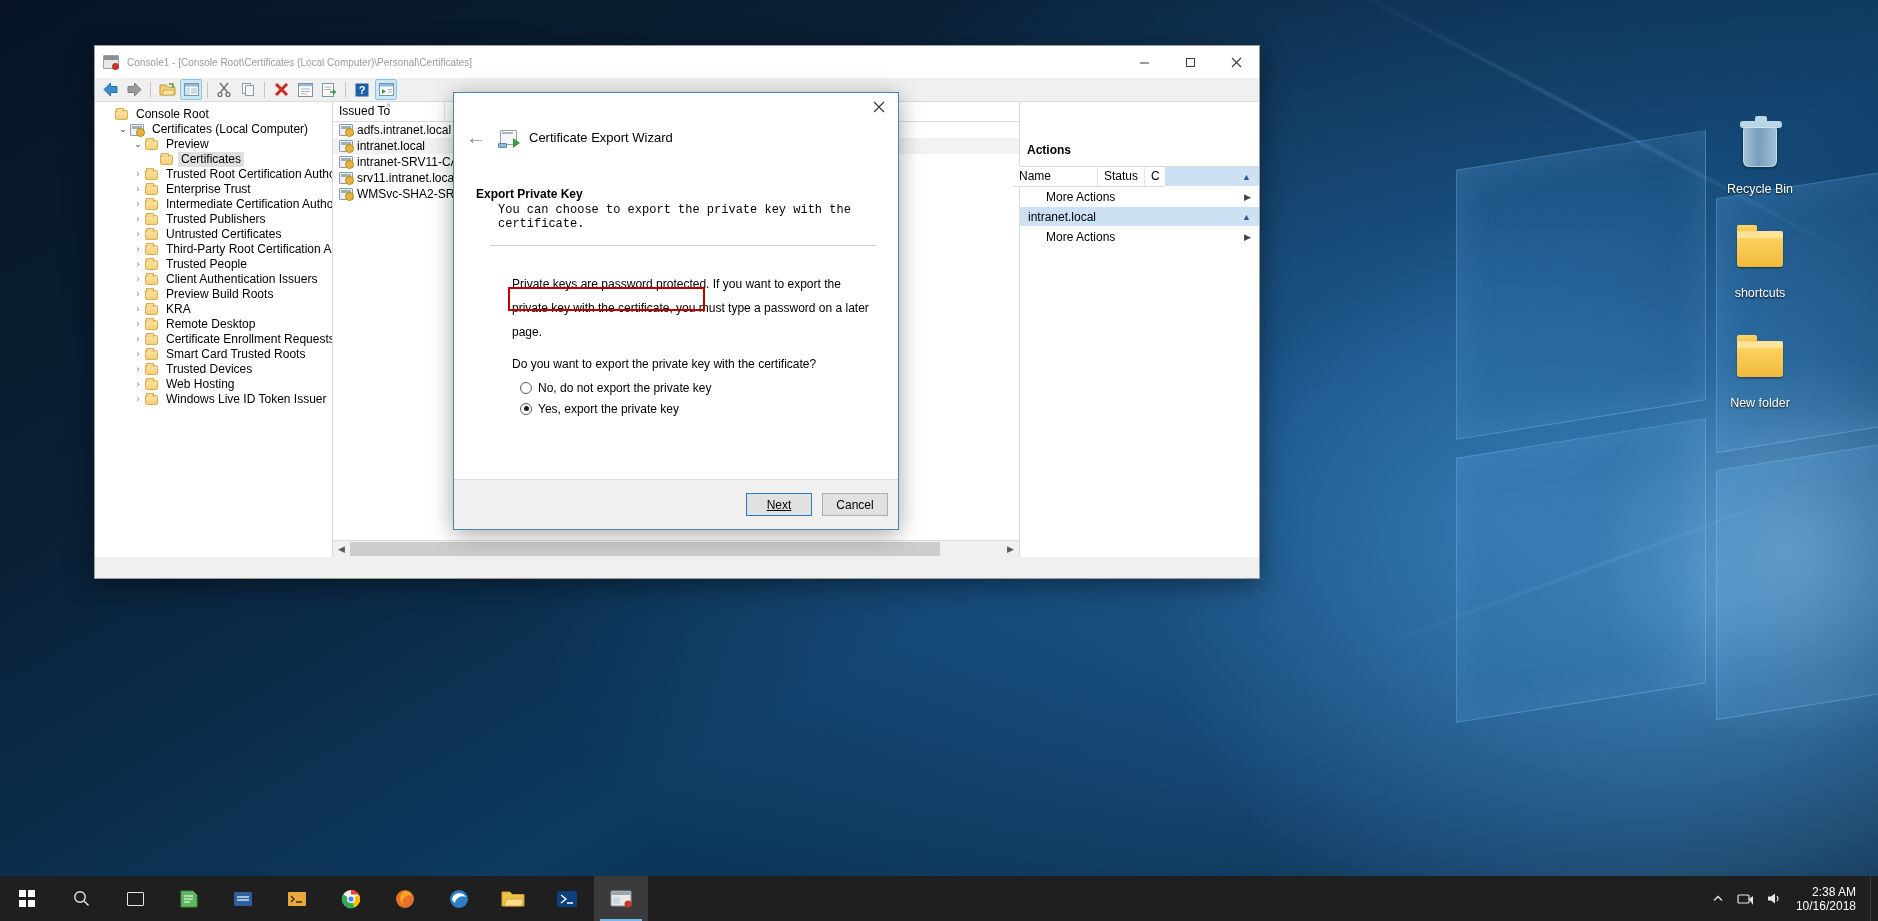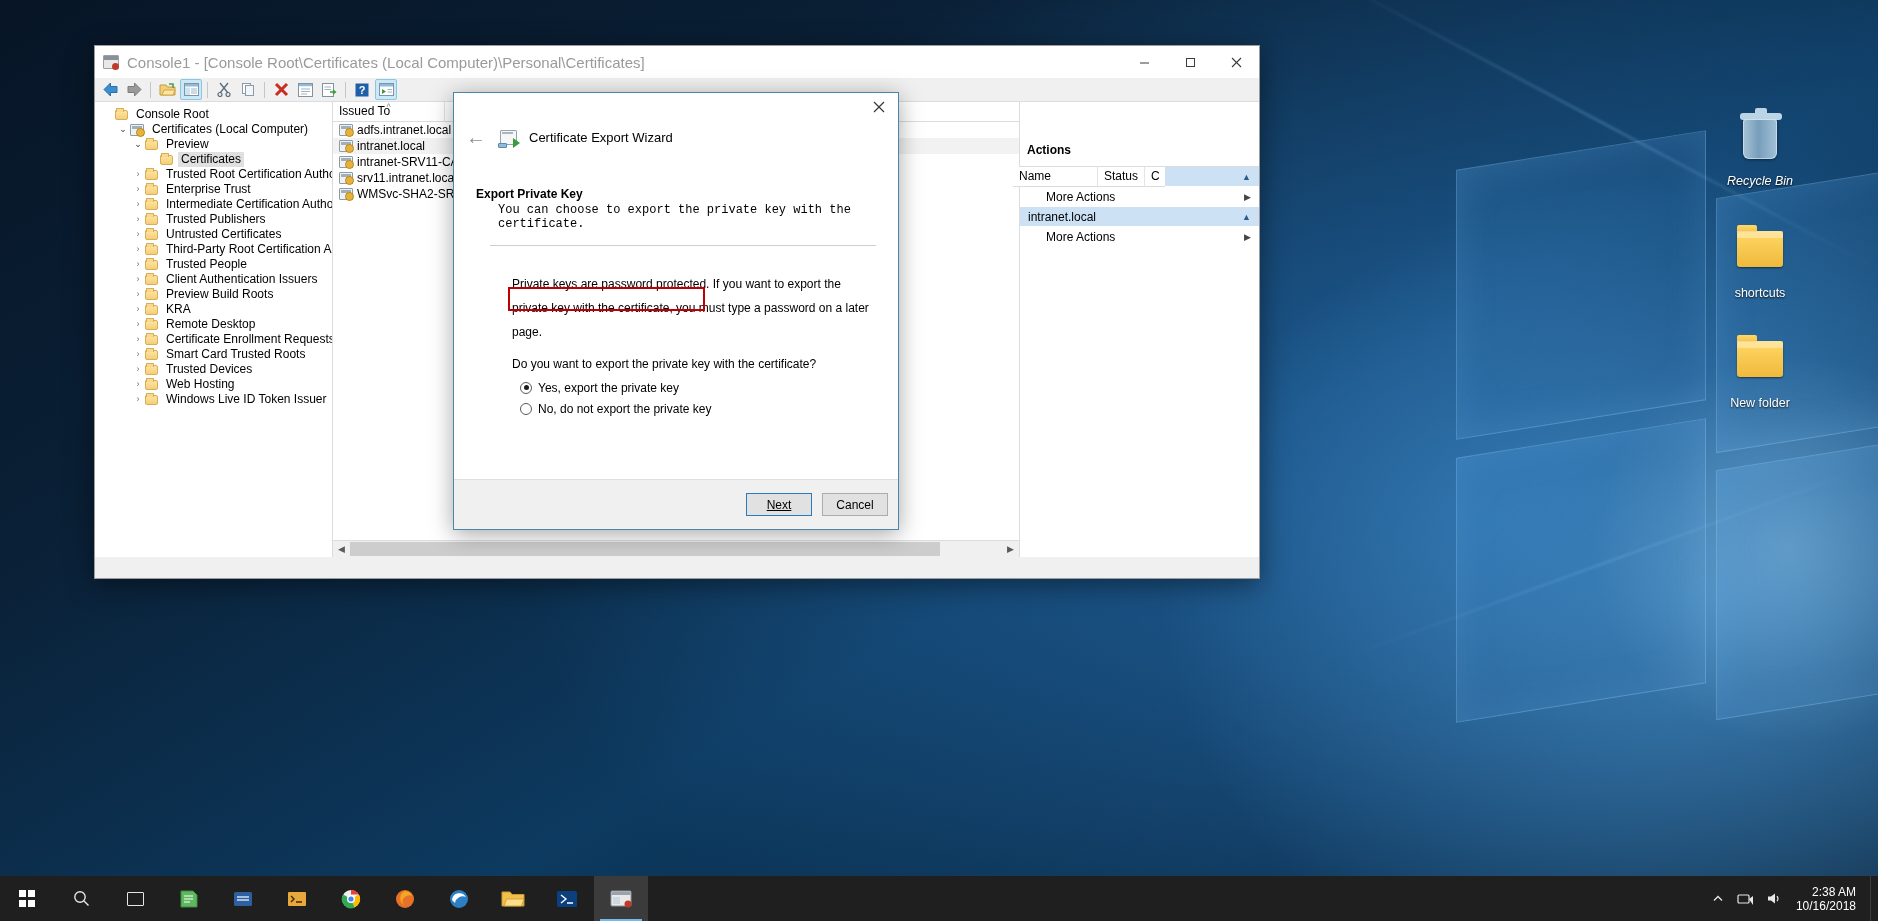--- a/index.html
+++ b/index.html
@@ -84,21 +84,21 @@
     height:32px; background:#ffffff; display:flex; align-items:center;
     padding-left:8px; position:relative;
   }
   .mmc-icon-sm {
     width:16px; height:14px; position:relative; flex:0 0 auto; margin-right:8px;
   }
   .mmc-icon-sm .body{position:absolute;inset:0;background:#e8e8e8;border:1px solid #9aa0a6;border-radius:1px;}
   .mmc-icon-sm .bar{position:absolute;left:1px;right:1px;top:1px;height:4px;background:#8a9099;}
   .mmc-icon-sm .dot{position:absolute;right:0px;bottom:-1px;width:7px;height:7px;border-radius:50%;background:#c0392b;}
   #mmc-title-text {
-    color:#9a9a9a; font-size:15px; white-space:nowrap;text-align:right;
+    color:#9a9a9a; font-size:10px; white-space:nowrap;text-align:right;
   }
   .win-btns { position:absolute; right:0; top:0; height:32px; display:flex; }
   .win-btn {
     width:46px; height:32px; display:flex; align-items:center; justify-content:center;
     color:#3b3b3b; font-size:12px;
   }
   .win-btn svg { display:block; }
 
   #mmc-menubar {
     height:23px; background:#f0f0f0; display:flex; align-items:center;
@@ -280,21 +280,21 @@
 <div id="desktop">
   <div class="win-logo-pane" style="left:1456px; top:150px; width:250px; height:270px; transform:skewY(-9deg);"></div>
   <div class="win-logo-pane" style="left:1716px; top:180px; width:230px; height:255px; transform:skewY(-9deg);"></div>
   <div class="win-logo-pane" style="left:1456px; top:438px; width:250px; height:265px; transform:skewY(-9deg);"></div>
   <div class="win-logo-pane" style="left:1716px; top:452px; width:230px; height:250px; transform:skewY(-9deg);"></div>
   <div class="glow" style="left:1580px; top:360px; width:420px; height:380px;"></div>
   <div class="ray" style="left:1290px; top:120px; width:620px; height:3px; transform:rotate(28deg);"></div>
   <div class="ray" style="left:1330px; top:560px; width:560px; height:2px; transform:rotate(-20deg);"></div>
 </div>
 
-<div class="desk-icon" style="left:1708px; top:112px;font-style:italic;">
+<div class="desk-icon" style="left:1708px; top:120px;">
   <div class="glyph">
       <div class="bin-ico"></div>
     </div>
   <div>Recycle Bin</div>
 </div>
 <div class="desk-icon" style="left:1708px; top:222px;">
   <div class="glyph">
       <div class="folder-ico"></div>
     </div>
   <div>shortcuts</div>
@@ -637,26 +637,26 @@
   <div id="wiz-content">
     <div class="wiz-section-title">Export Private Key</div>
     <div class="wiz-section-sub">You can choose to export the private key with the certificate.</div>
     <div class="wiz-hr"></div>
 
     <div id="wiz-para">Private keys are password protected. If you want to export the private key with the certificate, you must type a password on a later page.</div>
     <div id="wiz-question">Do you want to export the private key with the certificate?</div>
 
     <div style="position:relative; margin-top:6px;">
       <div class="radio-row">
+        <div class="radio"></div>
+        <div>No, do not export the private key</div>
+      </div>
+      <div class="radio-row">
         <div class="radio checked"></div>
         <div>Yes, export the private key</div>
-      </div>
-      <div class="radio-row">
-        <div class="radio"></div>
-        <div>No, do not export the private key</div>
       </div>
     </div>
   </div>
 
   <div id="radio-highlight"></div>
 
   <div id="wiz-footer">
     <div class="wiz-btn default">
       <span class="u">Next</span>
     </div>

